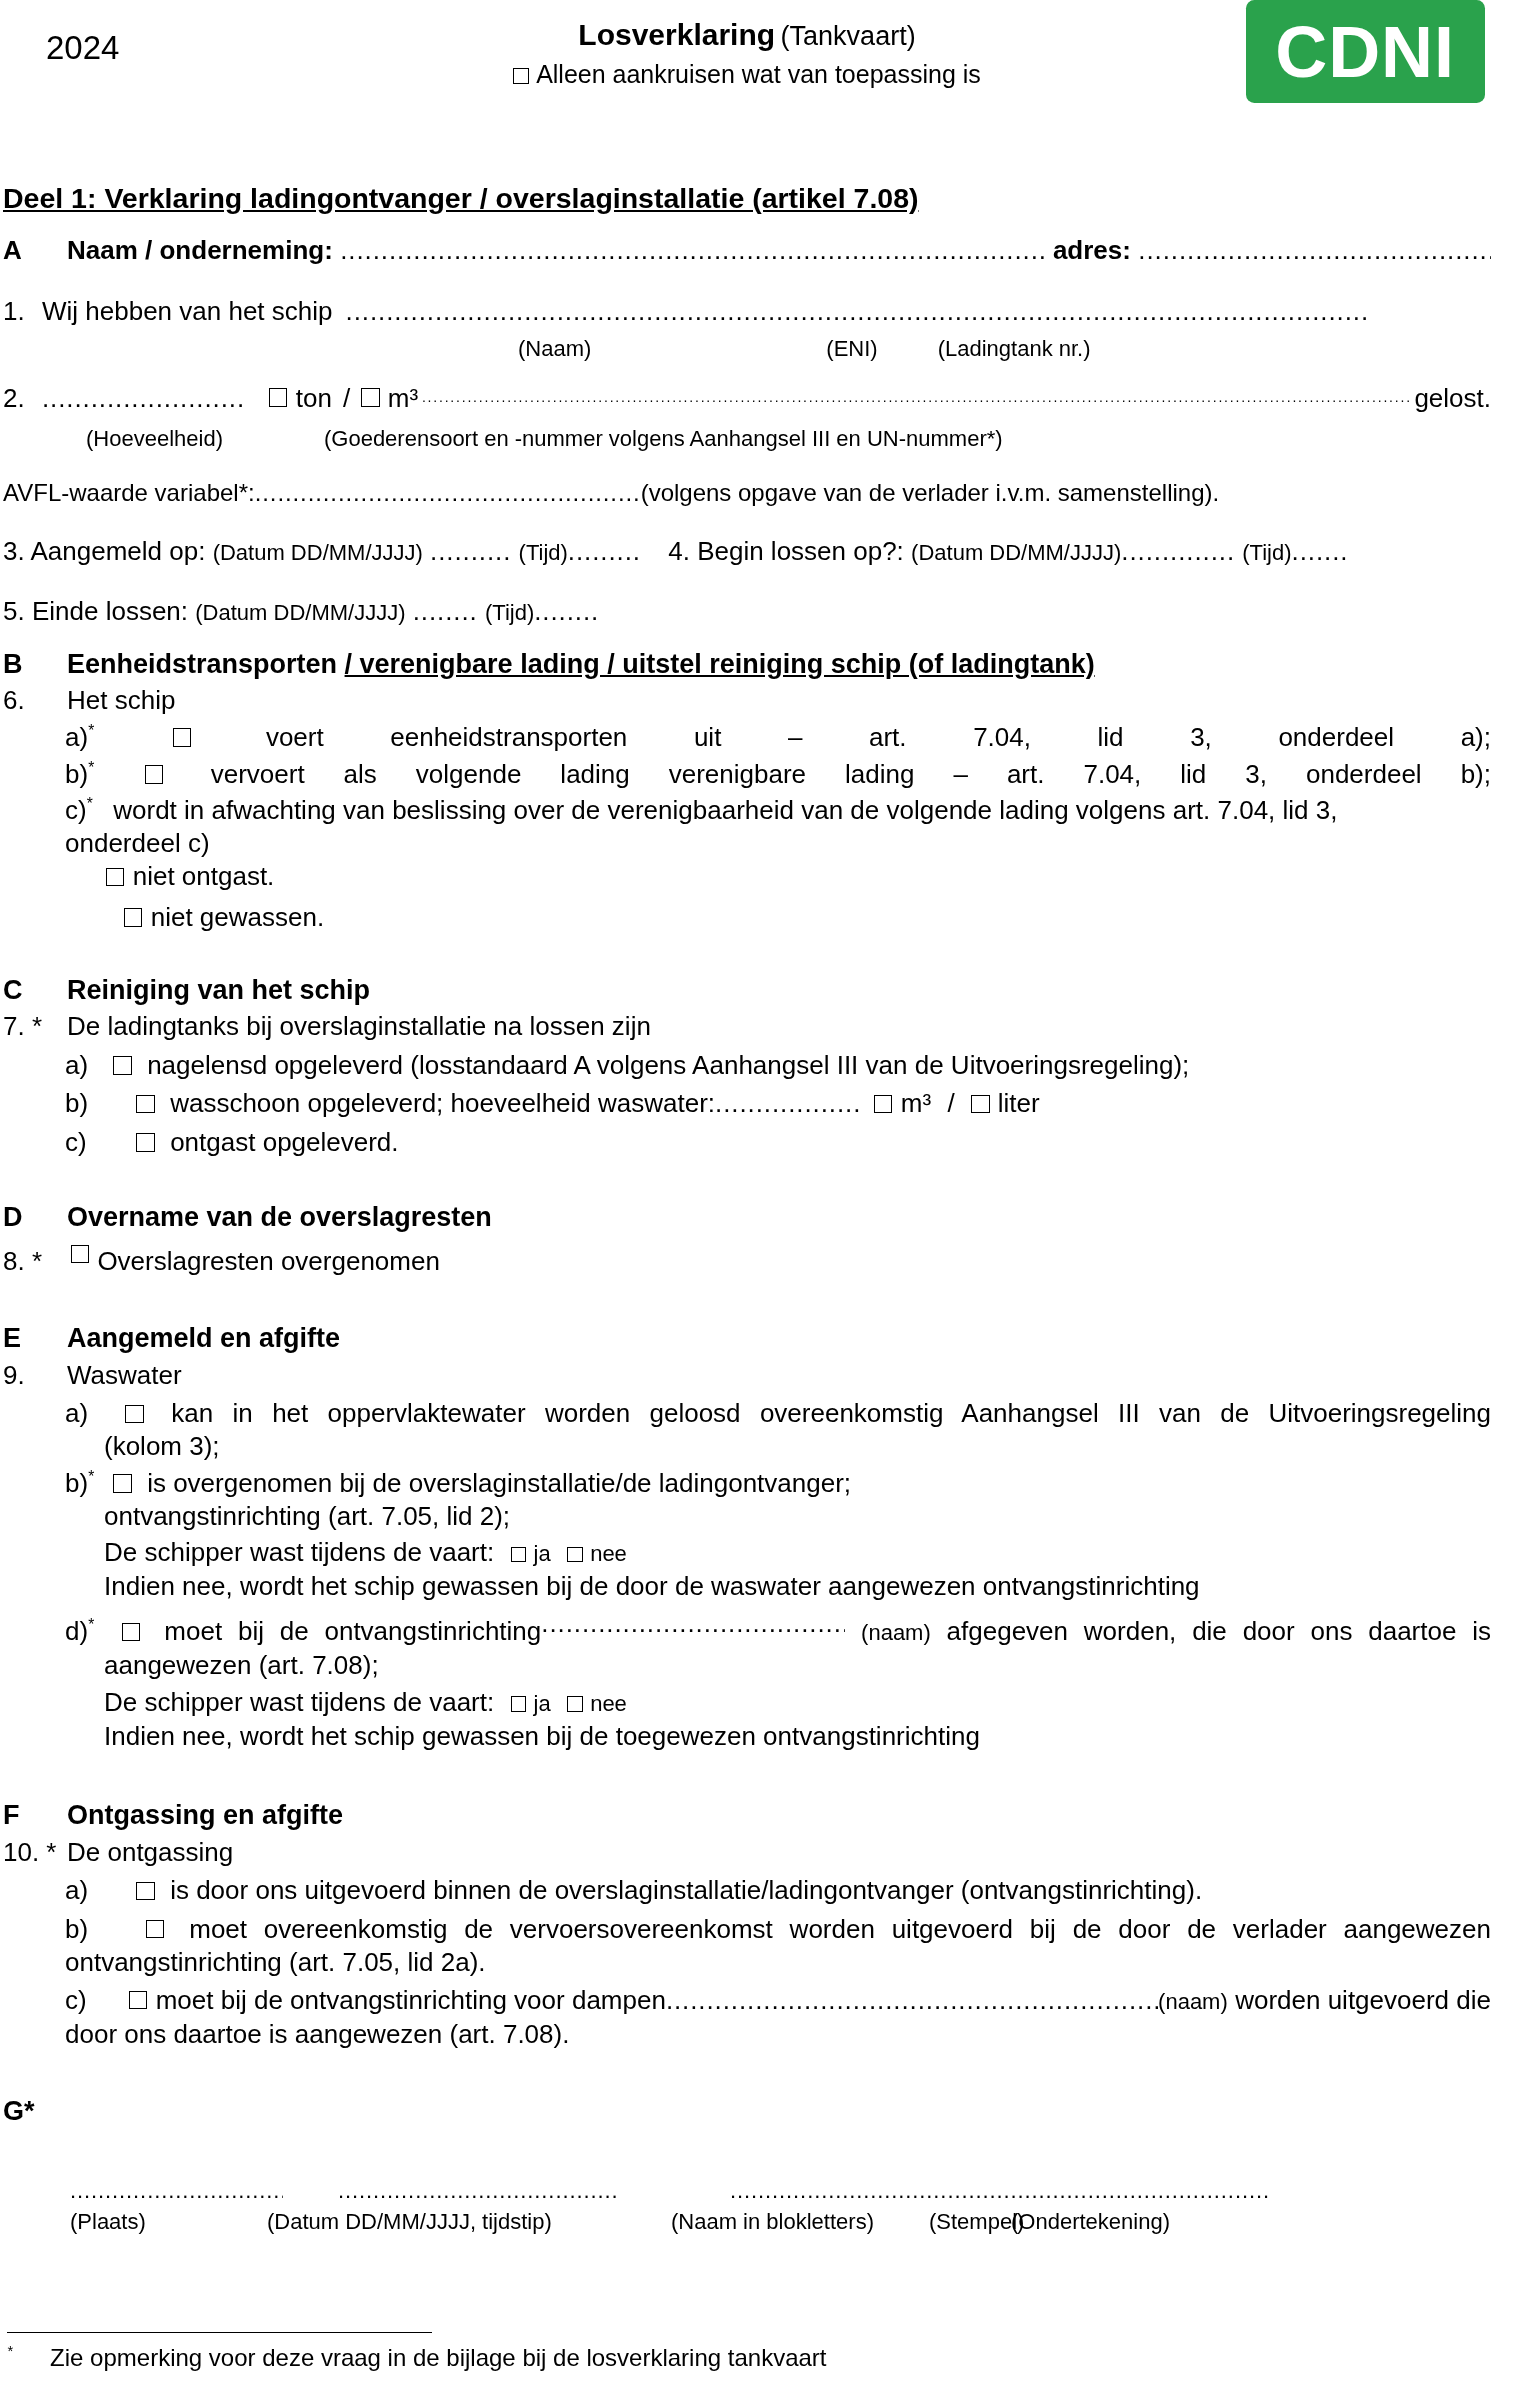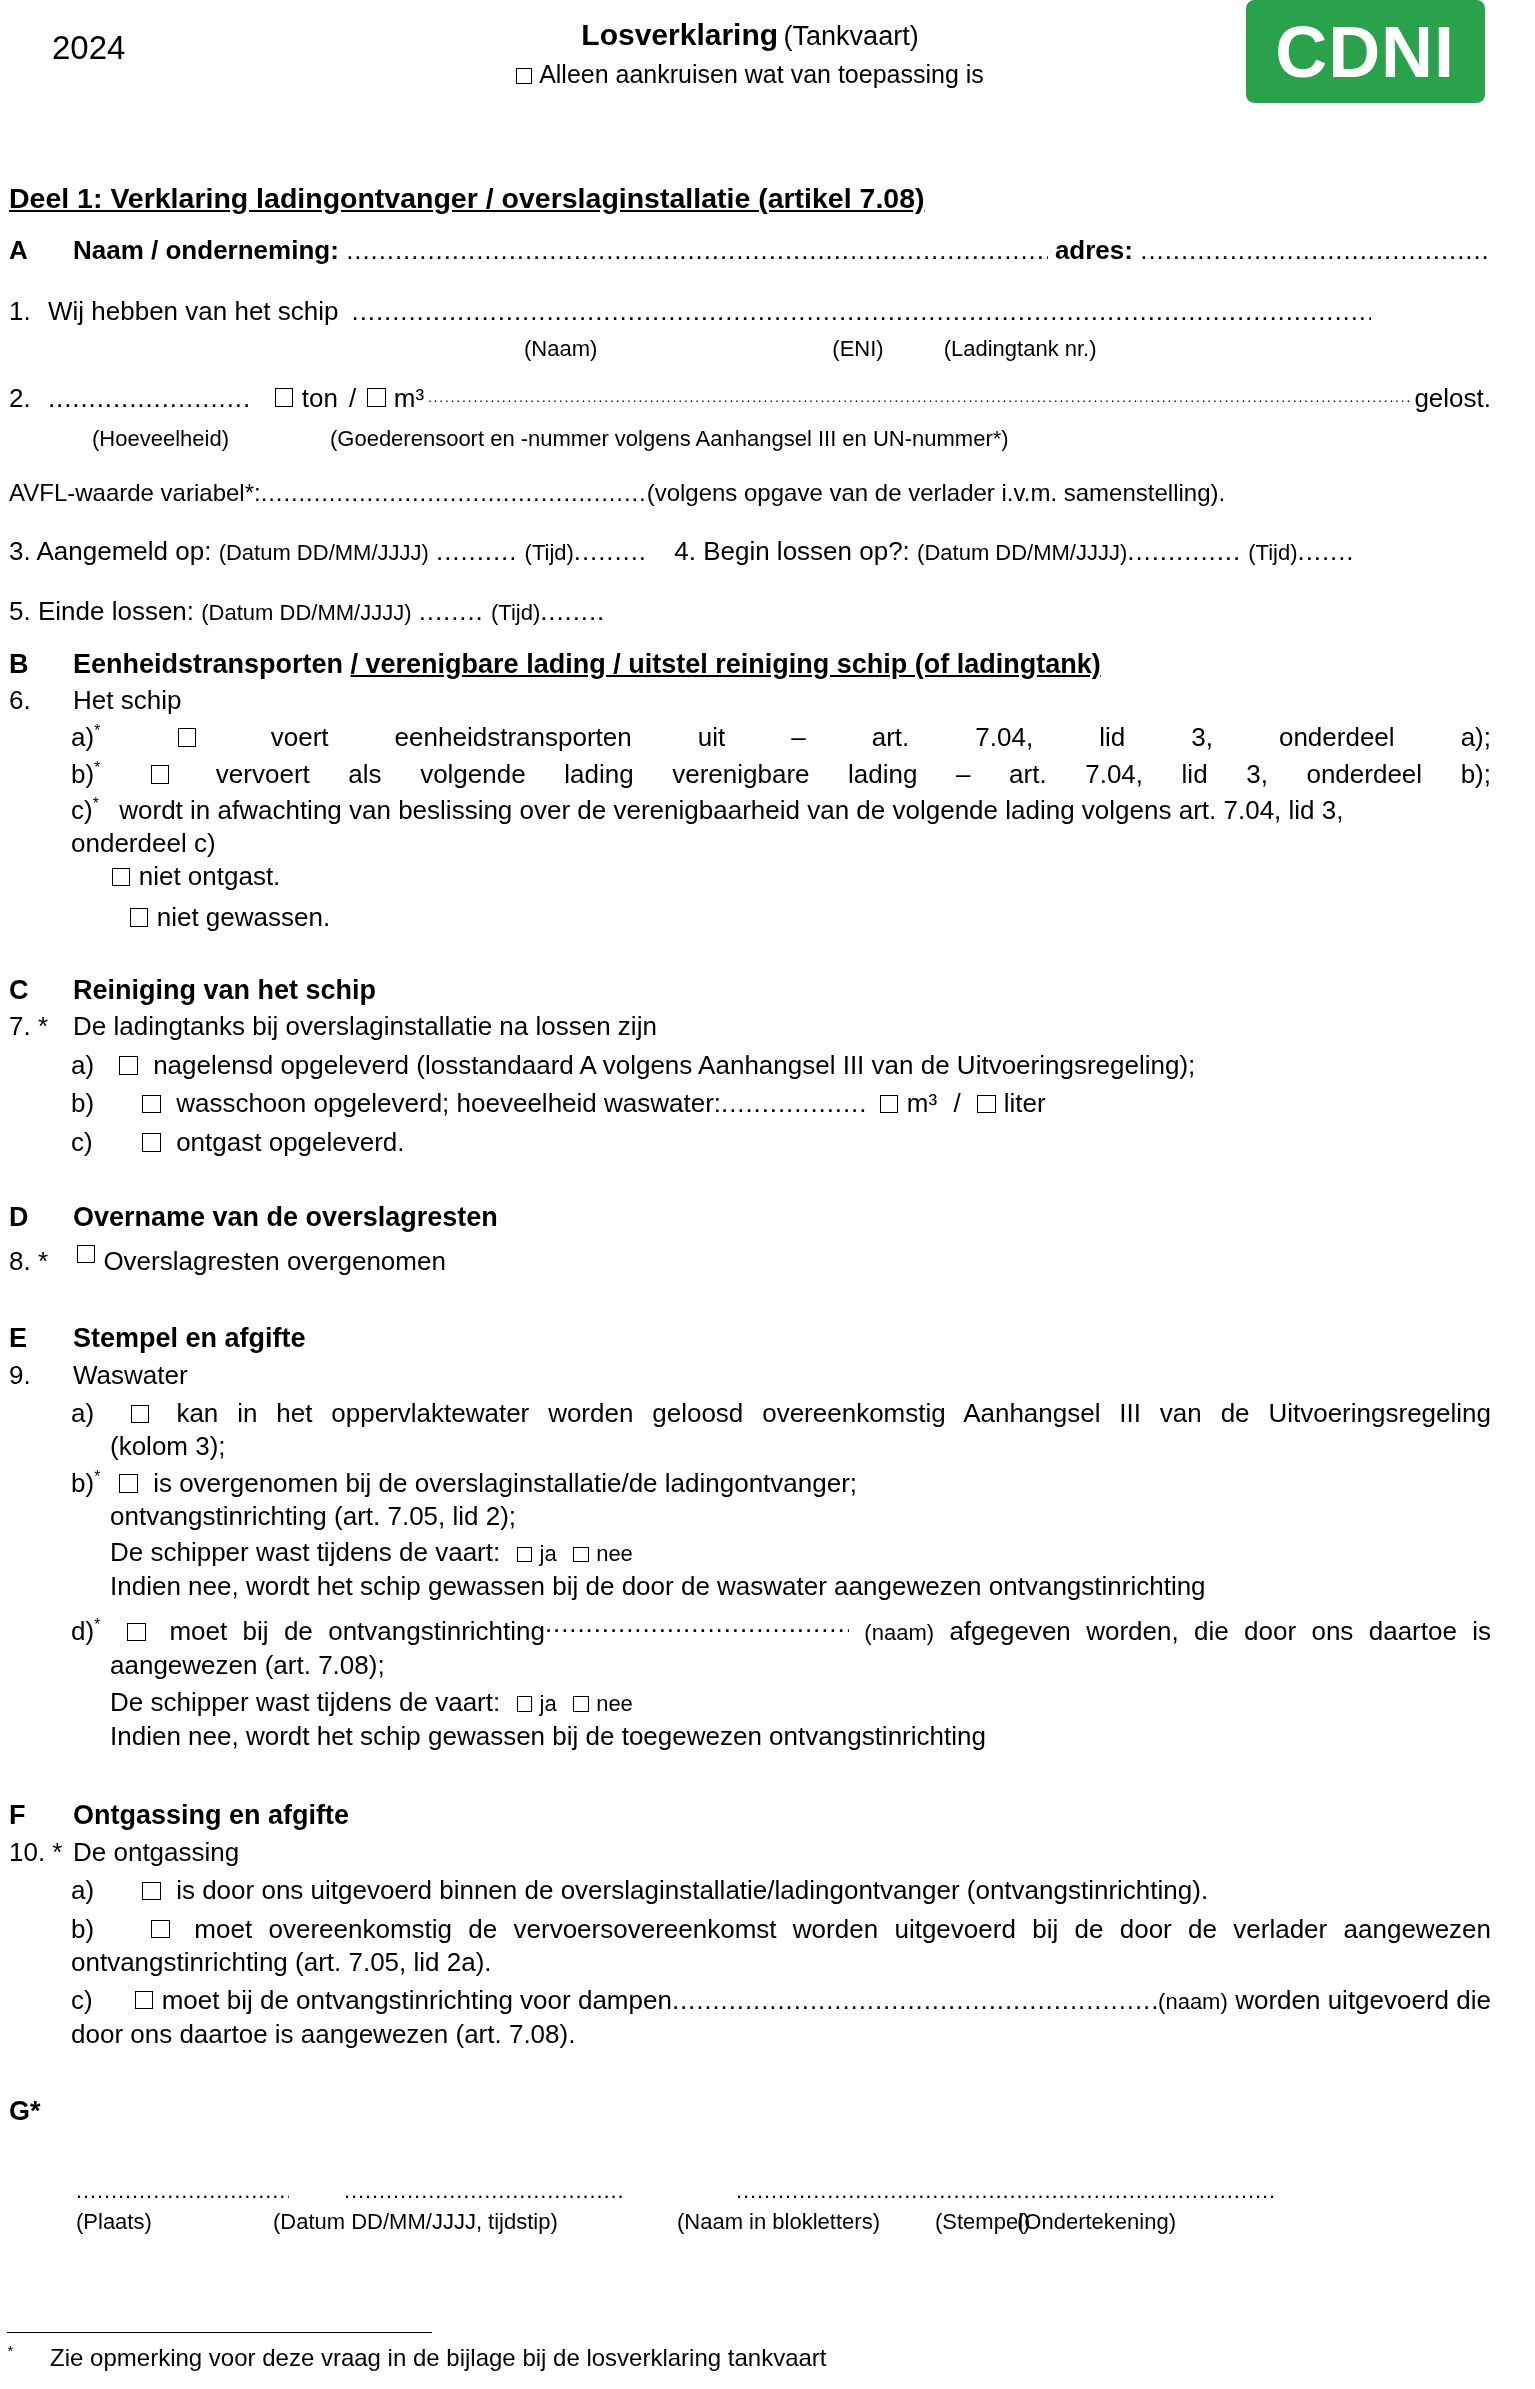--- a/index.html
+++ b/index.html
@@ -1,19 +1,19 @@
 <!DOCTYPE html>
 <html style="font-size:14.7px"><head>
 <meta charset="utf-8">
 <style>
   html,body{margin:0;padding:0;background:#fff;}
   .page{
     position:relative;width:1535px;height:2389px;background:#fff;color:#000;
     font-family:"Liberation Sans",sans-serif;font-size:26px;
-    padding:0 44px 0 9px;box-sizing:border-box;overflow:hidden;
+    padding:0 44px 0 3px;box-sizing:border-box;overflow:hidden;
   }
   .b{font-weight:bold}
   .sm{font-size:22px}
   .line{line-height:33px}
   sup.star{font-size:15.6px;line-height:0}
   
   .cb{display:inline-block;box-sizing:border-box;width:18.4px;height:18.4px;border:1.8px solid #000;vertical-align:-0.9px;margin-right:8.3px;background:#fff}
   .cb.s{width:15.6px;height:15.6px;margin-right:7.4px}
   
   .dotsrun{letter-spacing:0.9px;white-space:nowrap}
@@ -199,21 +199,21 @@
     <span class="sectitle">Overname van de overslagresten</span>
   </div>
   <div class="item" style="margin-top:11px">
     <span class="numcol">8. *</span>
     <span class="cb" style="margin-left:3.7px"></span>
     <span>Overslagresten overgenomen</span>
   </div>
 
   <div class="seched" style="margin-top:44px">
     <span class="secletter">E</span>
-    <span class="sectitle">Stempel en afgifte</span>
+    <span class="sectitle">Aangemeld en afgifte</span>
   </div>
   <div class="item" style="margin-top:3.7px">
     <span class="numcol">9.</span>
     <span>Waswater</span>
   </div>
   <div class="sub jline" style="margin-top:5.5px">
     <span class="lbl">a)</span>
     <span class="cb"></span>
     <span>kan in het oppervlaktewater worden geloosd overeenkomstig Aanhangsel III van de Uitvoeringsregeling</span>
   </div>

